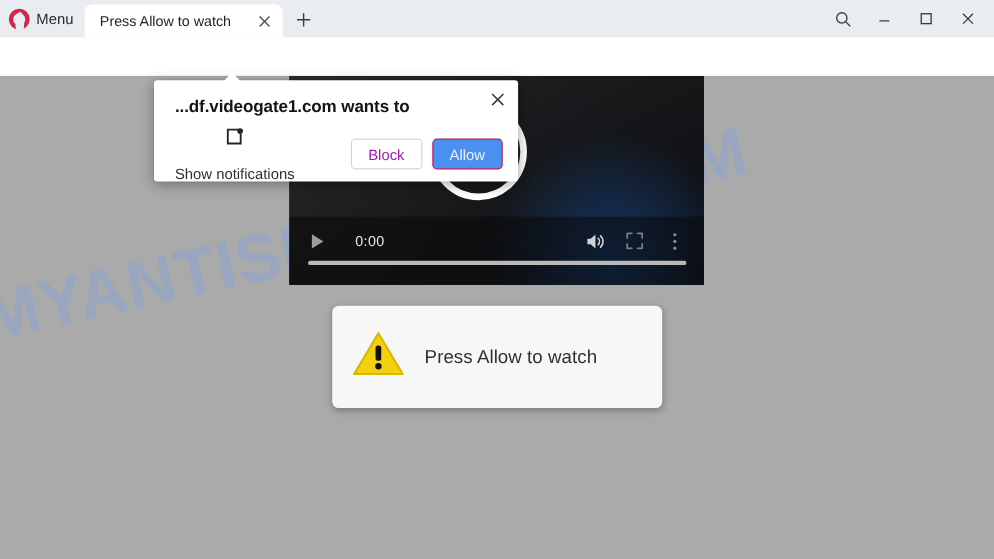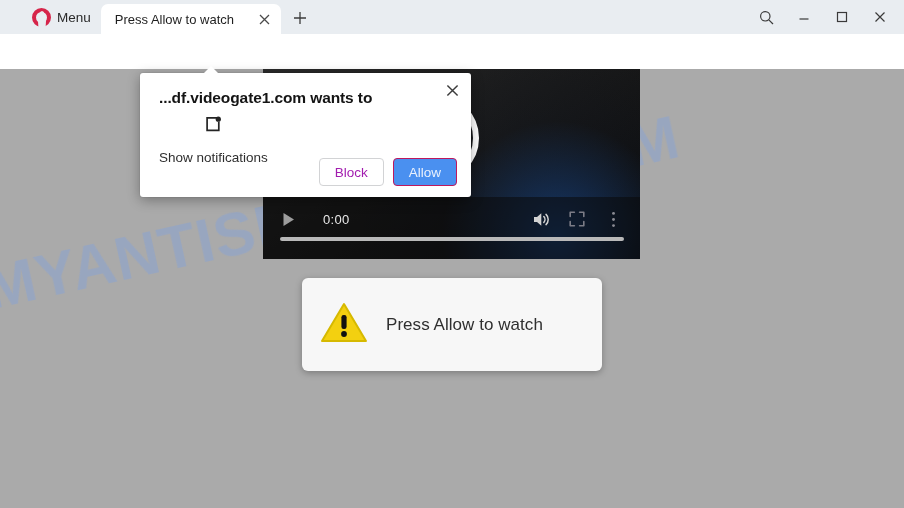--- a/index.html
+++ b/index.html
@@ -30,21 +30,20 @@
     display: flex;
     align-items: flex-end;
   }
   .menu-btn {
     display: flex;
     align-items: center;
     gap: 6px;
     height: 34px;
     padding: 0 10px 0 8px;
     cursor: default;
-    margin-left: 24px;
   }
   .opera-logo {
     width: 19px; height: 19px;
     border-radius: 50%;
     border: 4px solid #d6254a;
     box-sizing: border-box;
     position: relative;
   }
   .opera-logo::after {
     content: "";
@@ -276,21 +275,21 @@
     font-size: 17px;
     color: #2f2f2f;
     line-height: 1.36;
     letter-spacing: 0.05px;
   }
 
   
   .permpop {
     position: absolute;
     left: 140px; top: 73px;
-    width: 331px; height: 124px;
+    width: 331px; height: 92px;
     background: #ffffff;
     border-radius: 3px;
     box-shadow: 0 3px 13px rgba(0,0,0,0.33), 0 0 0 1px rgba(0,0,0,0.04);
     z-index: 30;
   }
   .permpop-arrow {
     position: absolute;
     left: 63px; top: -7px;
     width: 0; height: 0;
     border-left: 8px solid transparent;

